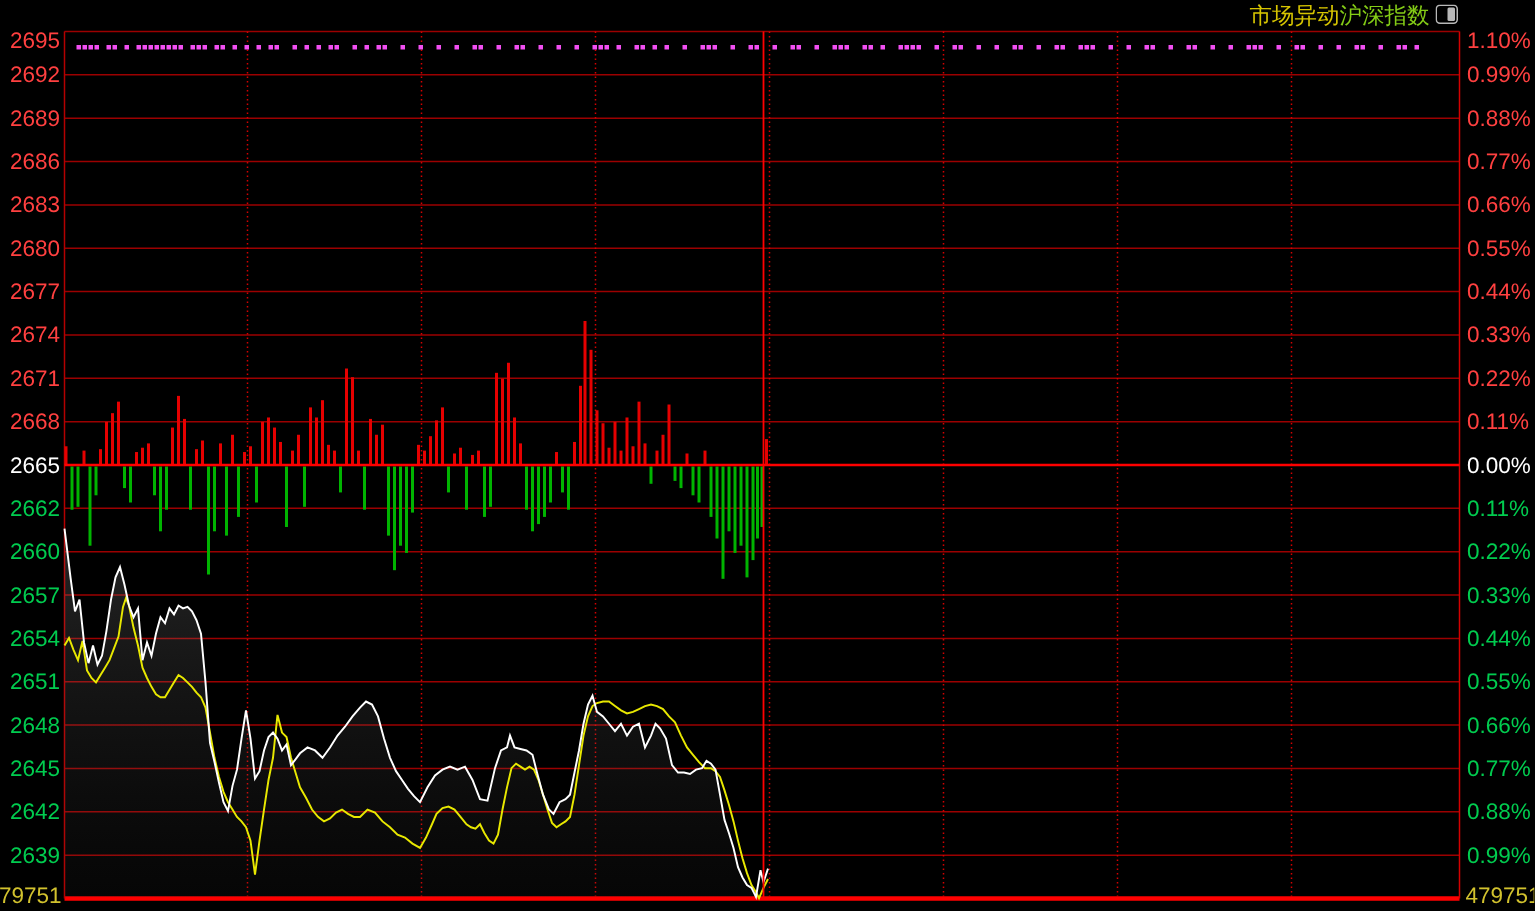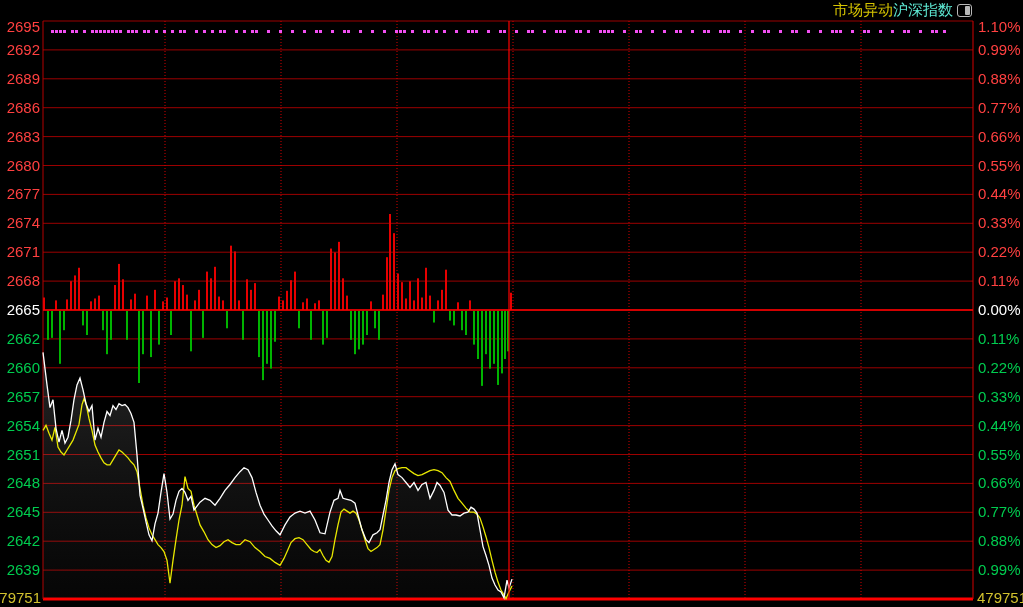--- a/index.html
+++ b/index.html
@@ -5,21 +5,21 @@
   html,body{margin:0;padding:0;background:#000;}
   .app{position:relative;width:1023px;height:607px;background:#000;overflow:hidden;
        font-family:"Liberation Sans","DejaVu Sans",sans-serif;}
   .hdr{position:absolute;top:0;left:0;width:100%;height:20px;}
   .hdr-left{position:absolute;left:48px;top:1px;white-space:nowrap;font-size:15px;}
   .hdr-right{position:absolute;right:51px;top:1px;white-space:nowrap;font-size:15px;display:flex;align-items:center;}
   .t-title{color:#ffffff;font-weight:bold;}
   .t-mode{color:#e0e0e0;margin-left:16px;}
   .t-vol{color:#d6c400;margin-left:8px;}
   .t-move{color:#d6c400;}
-  .t-hs{color:#5eead4;}
+  .t-hs{color:#84cc16;}
   .panel-ic{display:inline-block;margin-left:4px;position:relative;top:1px;}
   .corner{position:absolute;font-size:15px;color:#d2c22e;white-space:pre;}
   .corner-l{left:-9px;top:589px;}
   .corner-r{left:977px;top:589px;}
   #chart-svg{position:absolute;left:0;top:0;}
   #chart-svg text{font-family:"Liberation Sans","DejaVu Sans",sans-serif;font-size:15px;}
 </style>
 </head>
 <body>
 

